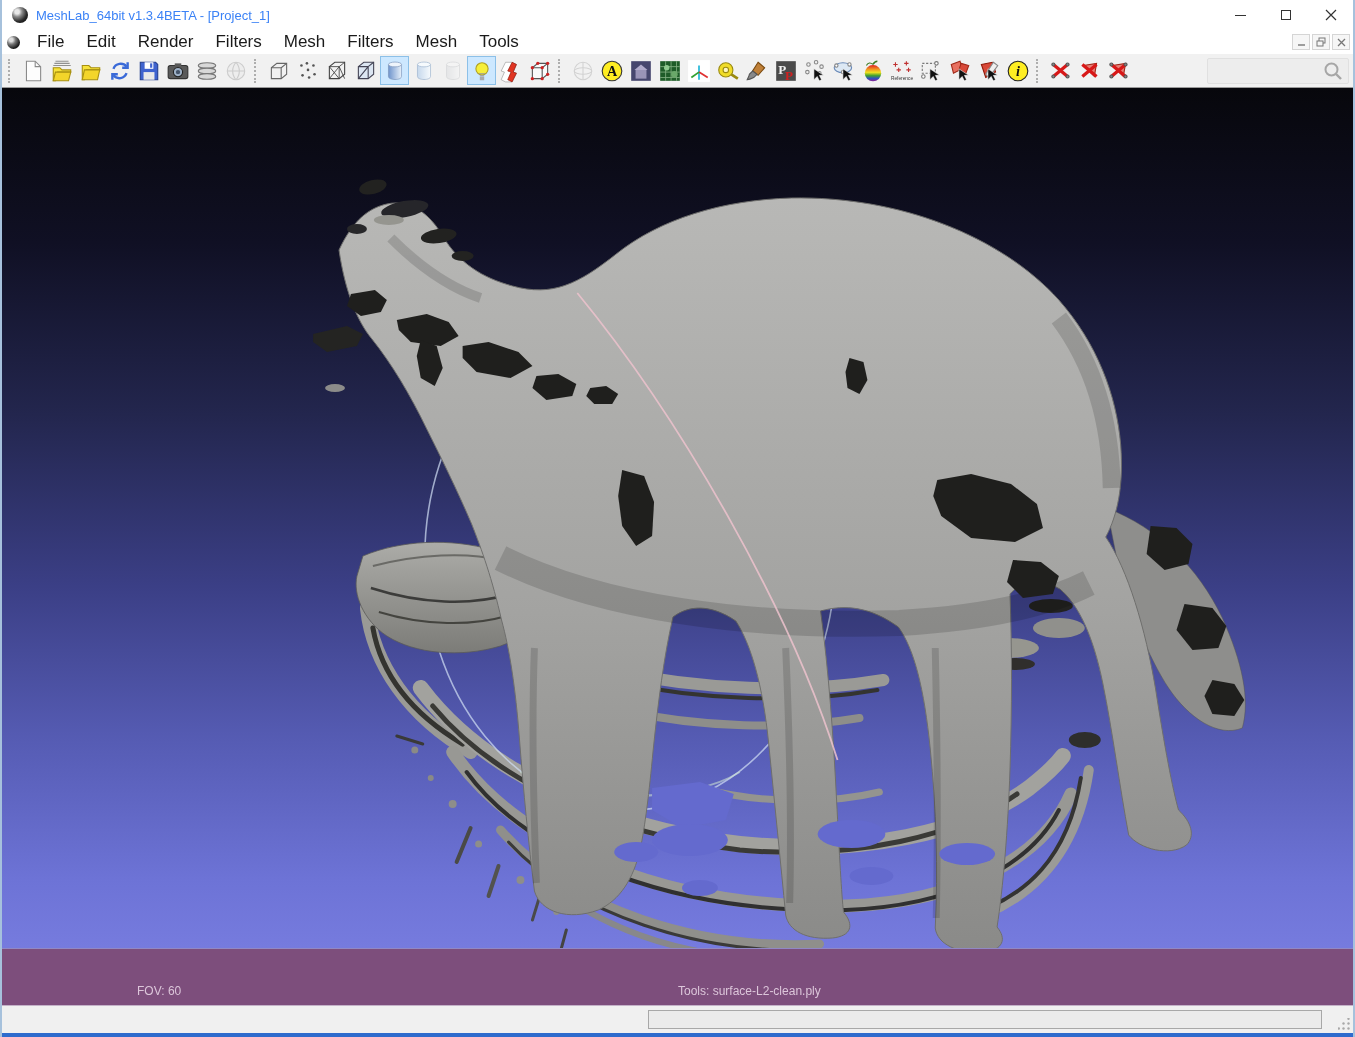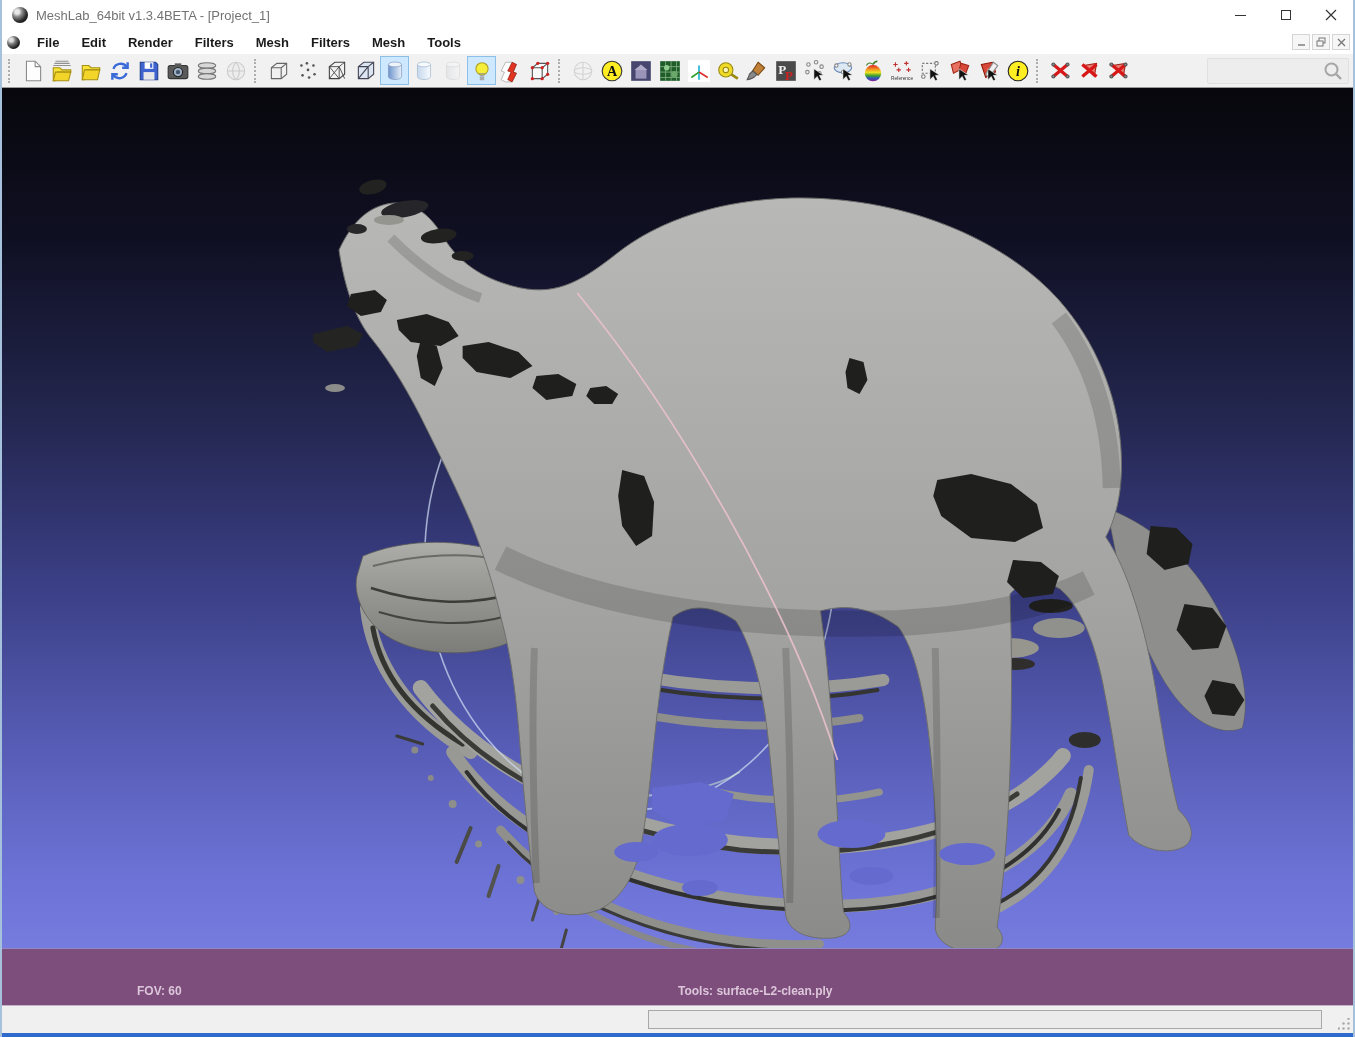--- a/index.html
+++ b/index.html
@@ -5,31 +5,31 @@
   * { margin:0; padding:0; box-sizing:border-box; }
   html,body { width:1355px; height:1037px; overflow:hidden; }
   body { font-family:"Liberation Sans", sans-serif; background:#fff; }
   .window { position:relative; width:1355px; height:1037px;
     border-left:2px solid #a6c1dc; border-right:2px solid #a6c1dc; }
 
   
   .titlebar { height:30px; background:#ffffff; display:flex; align-items:center; position:relative; }
   .app-icon { width:16px; height:16px; border-radius:50%; margin:0 8px 0 10px;
     background:radial-gradient(circle at 32% 30%, #e8e8e8 0 14%, #8a8a8a 32%, #2b2b2b 62%, #050505 95%); }
-  .title-text { font-size:13px; color:#737373; }
+  .title-text { font-size:13px; color:#3b82f6; }
   .winbtns { position:absolute; right:0; top:0; height:30px; display:flex; }
   .winbtn { width:45px; height:30px; display:flex; align-items:center; justify-content:center; }
   .glyph-min { width:11px; height:1px; background:#333; }
   .glyph-max { width:10px; height:10px; border:1px solid #333; }
 
   
   .menubar { height:24px; background:#ffffff; display:flex; align-items:center; position:relative; }
   .mdi-icon { width:13px; height:13px; border-radius:50%; margin:0 6px 0 5px;
     background:radial-gradient(circle at 32% 30%, #ddd 0 14%, #777 35%, #1a1a1a 70%); }
-  .menu-item { font-size:13px; color:#1a1a1a; padding:3px 11px;font-weight:bold; }
+  .menu-item { font-size:17px; color:#1a1a1a; padding:3px 11px; }
   .mdibtns { position:absolute; right:3px; top:4px; display:flex; gap:2px; }
   .mdibtn { width:18px; height:16px; background:#f6f6f6; border:1px solid #d5d5d5;
     display:flex; align-items:center; justify-content:center; }
 
   
   .toolbar { height:34px; background:#f1f1f1; border-bottom:1px solid #9a9a9a;
     display:flex; align-items:center; padding-left:2px; }
   .tgroup { display:flex; align-items:center; height:100%; }
   .grip { width:7px; height:24px; border-left:2px dotted #aeaeae; margin:0 3px 0 4px; }
   .tbtn { width:29px; height:29px; border:1px solid transparent; background:transparent;
@@ -42,21 +42,21 @@
     border-radius:2px; margin-right:4px; display:flex; align-items:center; justify-content:flex-end; }
   .search-area svg { width:22px; height:22px; margin-right:4px; }
 
   
   .viewport { position:relative; width:1351px; height:860px; overflow:hidden;
     background:linear-gradient(180deg,#07070c 0%, #101024 18%, #23264e 38%, #3b3f86 58%, #565cb4 76%, #6d73d6 92%, #767bde 100%); }
   .viewport svg.scene { position:absolute; left:0; top:0; width:100%; height:100%; }
 
   
   .infobar { position:relative; width:1351px; height:58px; background:var(--info-bar,#7d4e7c);
-    border-top:1px solid #9188c4; border-bottom:1px solid #c4b2c8; overflow:hidden;font-weight:bold; }
+    border-top:1px solid #9188c4; border-bottom:1px solid #c4b2c8; overflow:hidden; }
   .hud { position:absolute; font-size:12px; line-height:15px; color:#dcc6da; white-space:pre; }
   .hud-left { left:135px; top:5px; }
   .hud-right { left:676px; top:5px; }
 
   
   .statusbar { position:relative; width:1351px; height:27px; background:#f0f0f0; }
   .progress { position:absolute; left:646px; top:4px; width:674px; height:19px;
     background:#ebebeb; border:1px solid #a8a8a8; }
   .sizegrip { position:absolute; right:2px; bottom:2px; }
   .bottom-border { width:1351px; height:4px; background:#2e6bcd; }

